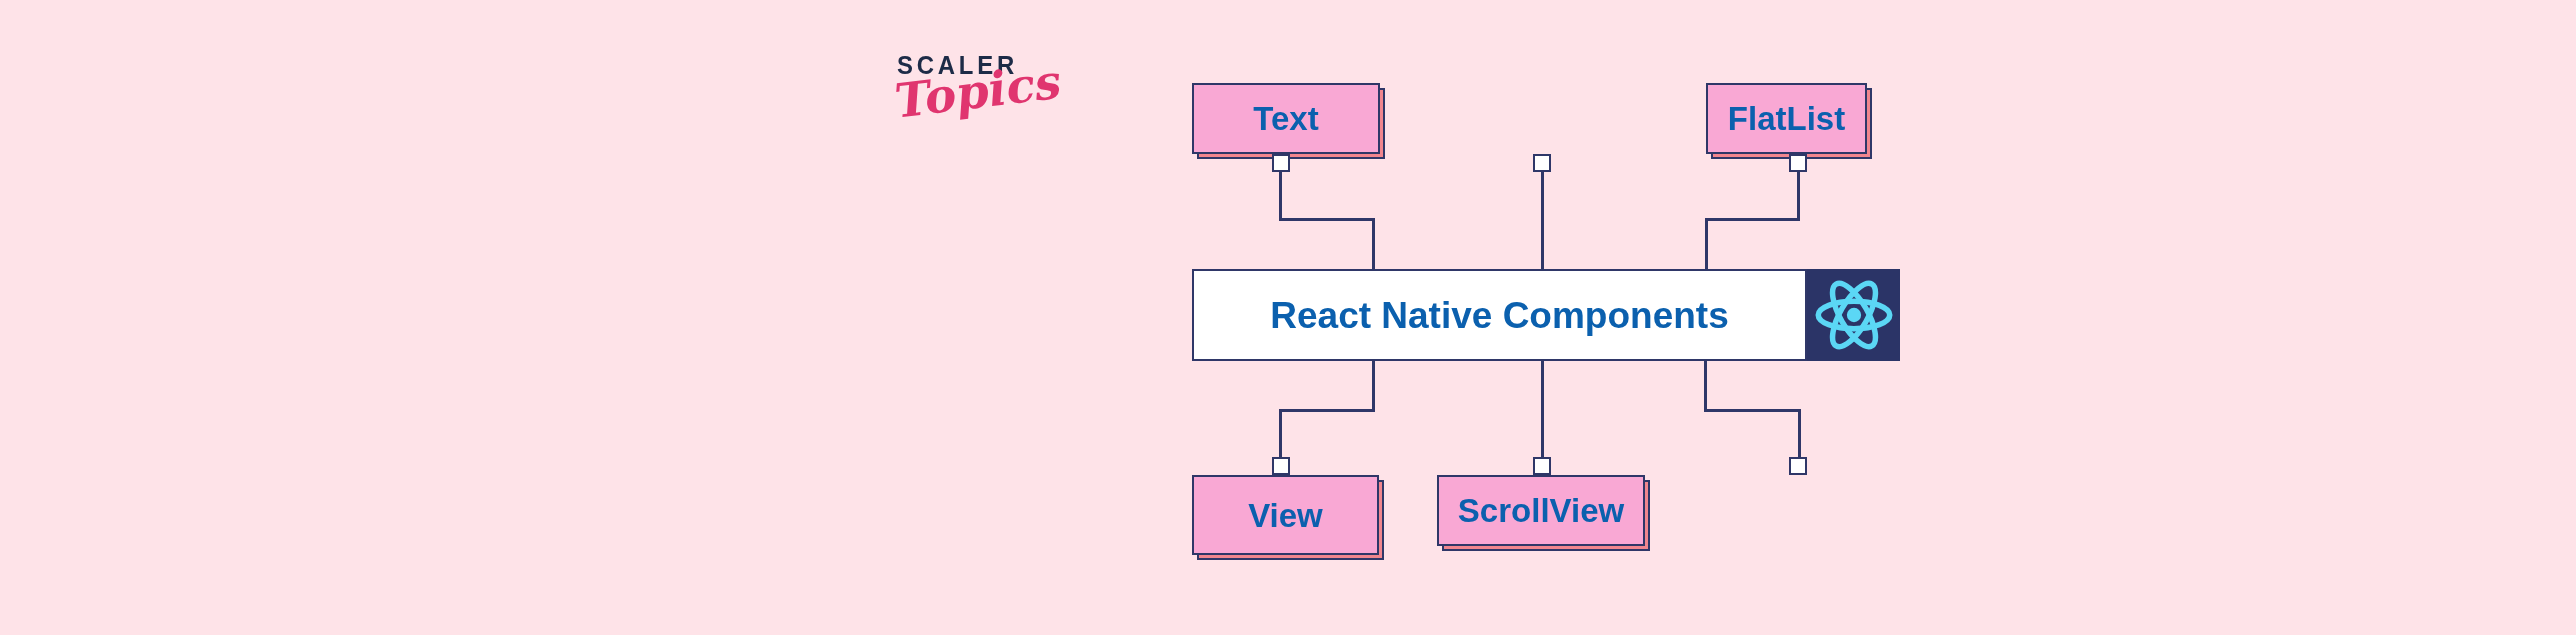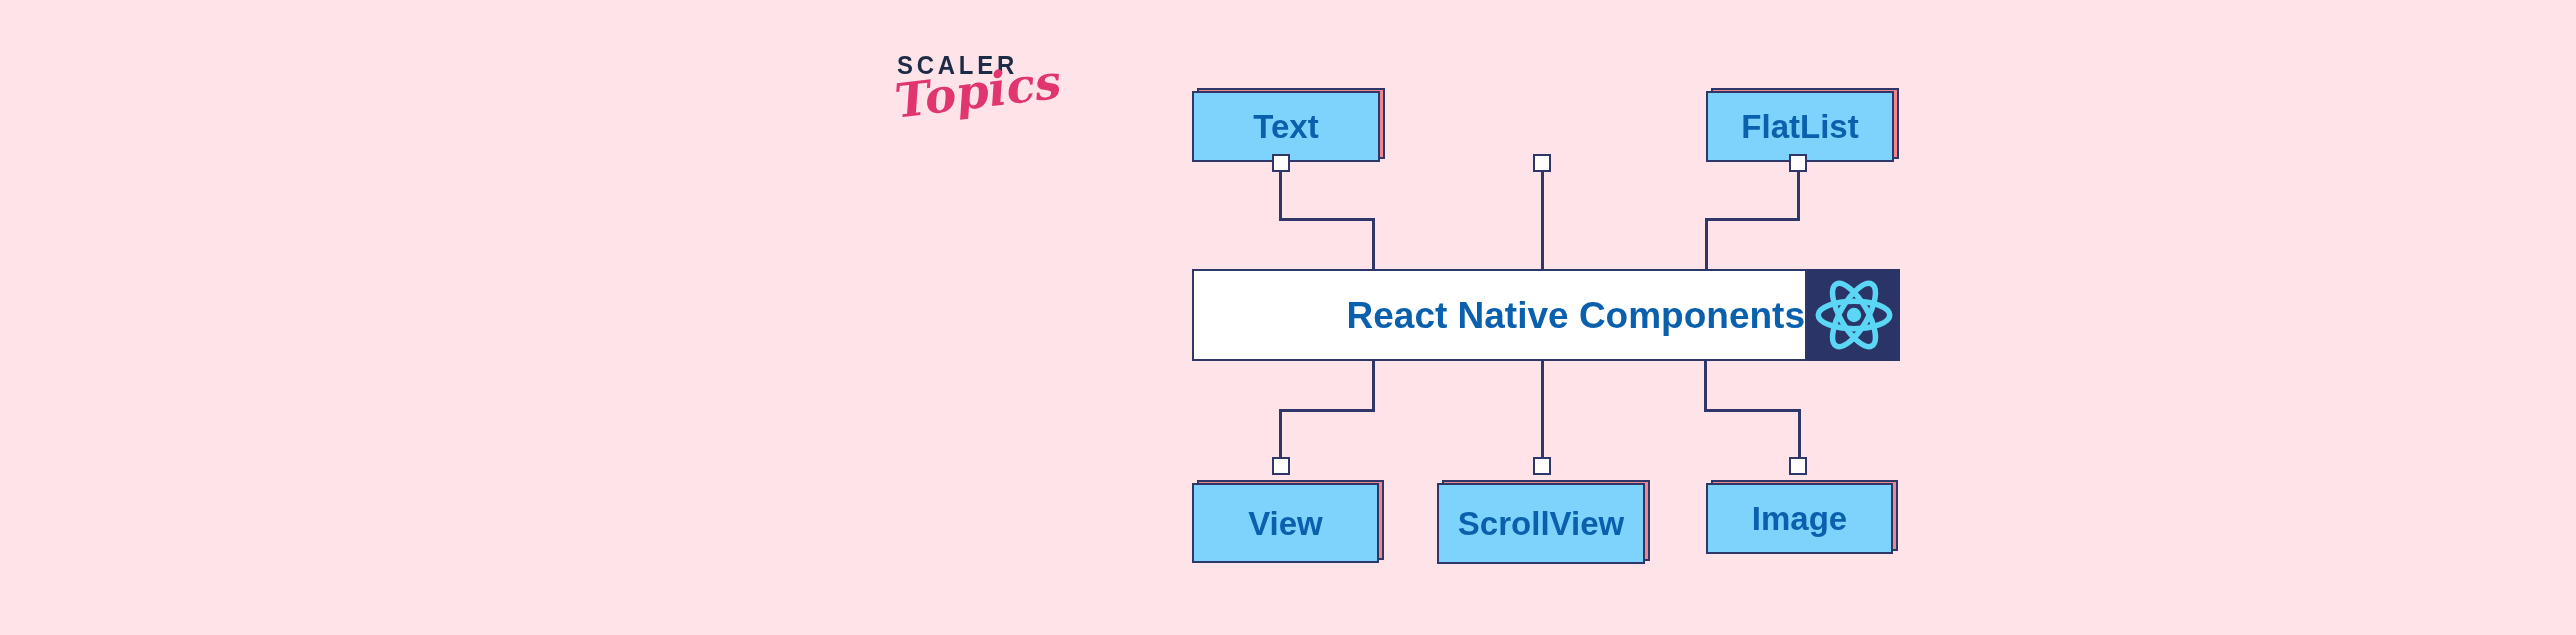--- a/index.html
+++ b/index.html
@@ -15,32 +15,32 @@
     position:absolute; width:17.5px; height:17.5px; box-sizing:border-box;
     background:#ffffff; border:2.6px solid #2f3768; z-index:6;
   }
   
   .node { position:absolute; z-index:4; }
   .node .shadow {
     position:absolute; left:5.2px; top:5.2px; width:100%; height:100%;
     box-sizing:border-box; background:#f1868e; border:2.6px solid #2f3768;
   }
   .node .face {
-    position:absolute; left:0; top:8px; width:100%; height:100%;
-    box-sizing:border-box; background:#7dd3fc; border:2.6px solid #2f3768;
+    position:absolute; left:0; top:0; width:100%; height:100%;
+    box-sizing:border-box; background:#f9a8d4; border:2.6px solid #2f3768;
     display:flex; align-items:center; justify-content:center;
   }
   .node .label {
     font-weight:bold; font-size:33px; color:#0b60ae; line-height:1;
   }
   
   .main-box {
     position:absolute; box-sizing:border-box; z-index:4;
     background:#ffffff; border:2.6px solid #2f3768;
-    display:flex; align-items:center; justify-content:flex-end;
+    display:flex; align-items:center; justify-content:center;
   }
   .main-title { font-weight:bold; font-size:37px; color:#0b60ae; line-height:1; }
   
   .react-badge {
     position:absolute; z-index:4; background:#2b3467;
     display:flex; align-items:center; justify-content:center;
   }
   .react-svg { width:78px; height:72px; }
   .react-svg ellipse { fill:none; stroke:#5bd7f5; stroke-width:1.7px; }
   .react-svg circle { fill:#5bd7f5; }
@@ -87,21 +87,21 @@
   <div class="line" style="left:1704px;top:360px;width:2.6px;height:52px"></div>
   <div class="line" style="left:1704px;top:409px;width:96px;height:2.6px"></div>
   <div class="line" style="left:1798px;top:409px;width:2.6px;height:51px"></div>
 
   <div class="node" style="left:1192px;top:83px;width:188px;height:71px">
     <div class="shadow"></div>
     <div class="face">
       <span class="label">Text</span>
     </div>
   </div>
-  <div class="node" style="left:1706px;top:83px;width:188px;height:71px">
+  <div class="node" style="left:1706px;top:83px;width:161px;height:71px">
     <div class="shadow"></div>
     <div class="face">
       <span class="label">FlatList</span>
     </div>
   </div>
 
   <div class="main-box" style="left:1192px;top:269px;width:615px;height:92px">
     <span class="main-title">React Native Components</span>
   </div>
   <div class="react-badge" style="left:1807px;top:269px;width:93px;height:92px">
@@ -112,30 +112,24 @@
       <circle r="2.2"></circle>
     </svg>
   </div>
 
   <div class="node" style="left:1192px;top:475px;width:187px;height:80px">
     <div class="shadow"></div>
     <div class="face">
       <span class="label">View</span>
     </div>
   </div>
-  <div class="node" style="left:1437px;top:475px;width:208px;height:81px">
+  <div class="node" style="left:1437px;top:475px;width:208px;height:71px">
     <div class="shadow"></div>
     <div class="face">
       <span class="label">ScrollView</span>
-    </div>
-  </div>
-  <div class="node" style="left:1706px;top:475px;width:187px;height:71px">
-    <div class="shadow"></div>
-    <div class="face">
-      <span class="label">Image</span>
     </div>
   </div>
 
   <div class="port" style="left:1272px;top:154px"></div>
   <div class="port" style="left:1533px;top:154px"></div>
   <div class="port" style="left:1789px;top:154px"></div>
   <div class="port" style="left:1272px;top:457px"></div>
   <div class="port" style="left:1533px;top:457px"></div>
   <div class="port" style="left:1789px;top:457px"></div>
 

